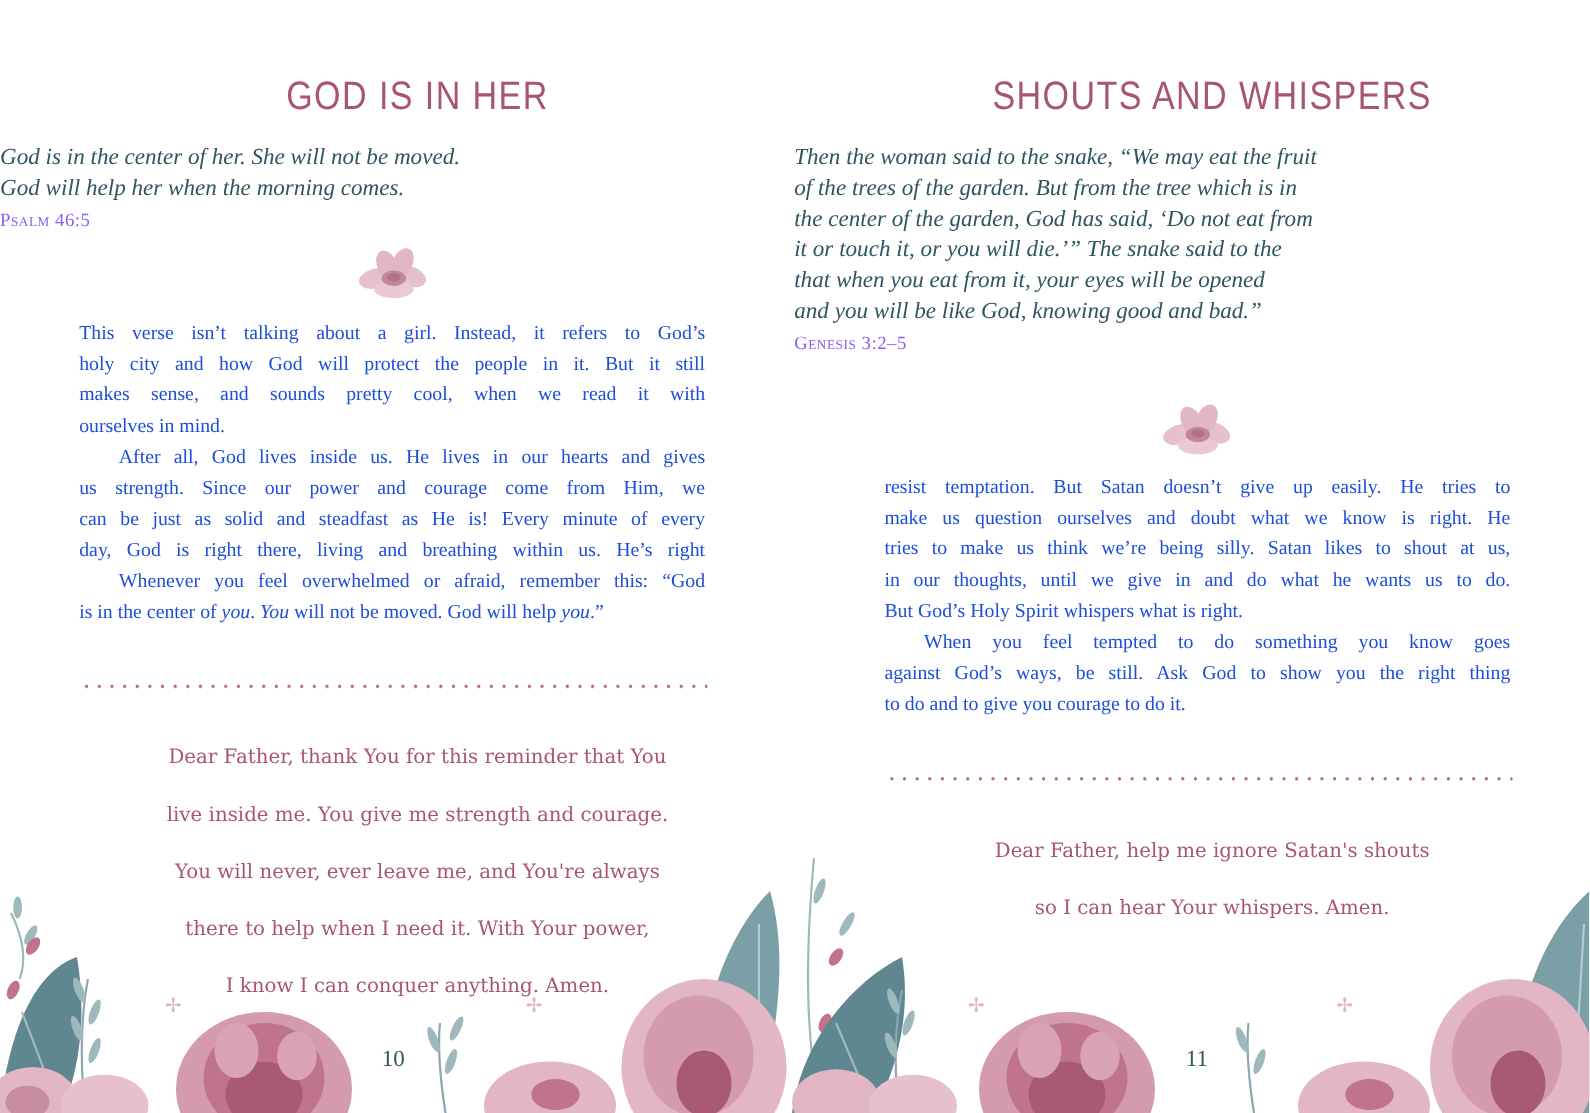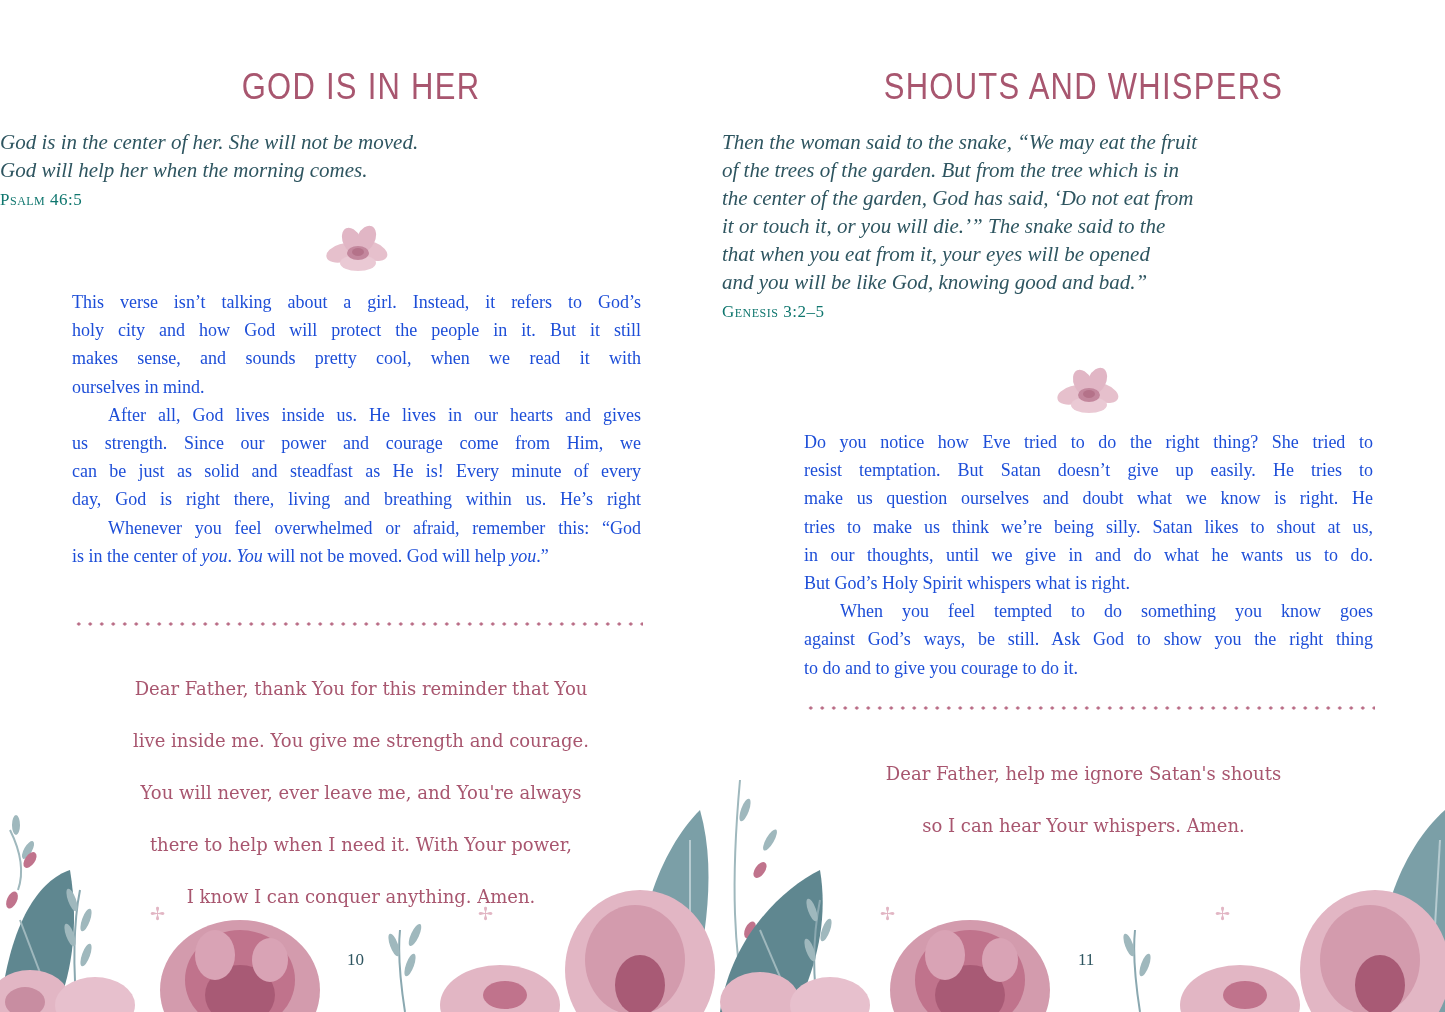--- a/index.html
+++ b/index.html
@@ -1,53 +1,53 @@
 <!DOCTYPE html>
 <html><head>
   <meta charset="utf-8">
   <style>
     html, body { margin:0; padding:0; background:#ffffff; }
     body { width:1445px; height:1012px; position:relative; overflow:hidden; }
-    .page { position:absolute; top:0; height:992px; }
+    .page { position:absolute; top:0; height:992px;padding-left:37px; }
     .page-left { left:0; width:722px; }
     .page-right { left:722px; width:723px; }
     .title {
       position:absolute; top:66px; left:0; right:0; text-align:center;
       font-family:"Liberation Sans", sans-serif; font-size:36px; letter-spacing:1.5px;
       color:#a8566f; font-weight:normal; transform:scaleX(0.86); transform-origin:center;
     }
     .verse {
       position:absolute; left:0; right:16px; text-align:left;
       font-family:"Liberation Serif", serif; font-style:italic; font-size:21px;
       line-height:28px; color:#2e5560;
     }
     .verse-line { display:block; }
     .ref {
       display:block; margin-top:2px; font-family:"Liberation Serif", serif; font-style:normal;
-      font-variant:small-caps; font-size:17px; letter-spacing:0.5px; color:#0f766e;
+      font-variant:small-caps; font-size:17px; letter-spacing:0.5px; color:#8b5cf6;
     }
     .flower-icon { position:absolute; width:70px; height:52px; }
     .body-text {
       position:absolute; font-family:"Liberation Serif", serif; font-size:18px;
       line-height:28.2px; color:#1d4ed8; text-align:justify;
     }
     .body-text .l { display:block; text-align:justify; text-align-last:justify; }
     .body-text .last { text-align-last:left; }
     .dots {
       position:absolute; height:4px;
       background-image: radial-gradient(circle, #b86a84 1.4px, transparent 1.8px);
       background-size:11.5px 4px; background-repeat:repeat-x;
     }
     .prayer {
       position:absolute; left:0; right:0; text-align:center;
       font-family:"DejaVu Serif", serif; font-size:18px; line-height:28px; color:#a8566f;
     }
     .prayer span { display:block;margin-top:24px; }
     .page-num {
-      position:absolute; top:950px; font-family:"Liberation Serif", serif; font-size:17px;
+      position:absolute; top:950px; font-family:"Liberation Serif", serif; font-size:21px;
       color:#2e5560;
     }
     .floral { position:absolute; left:0; top:770px; width:1445px; height:242px; }
   </style>
 </head>
 <body>
 
 <div class="page page-left">
   <div class="title">GOD IS IN HER</div>
 
@@ -114,21 +114,20 @@
       <ellipse cx="50" cy="28" rx="16" ry="9" fill="#e2b6c4" transform="rotate(20 50 28)"></ellipse>
       <ellipse cx="30" cy="18" rx="9" ry="14" fill="#dcaabc" transform="rotate(-25 30 18)"></ellipse>
       <ellipse cx="44" cy="16" rx="9" ry="14" fill="#dcaabc" transform="rotate(25 44 16)"></ellipse>
       <ellipse cx="36" cy="40" rx="18" ry="8" fill="#e7c0cd"></ellipse>
       <ellipse cx="36" cy="30" rx="11" ry="7" fill="#b9738c"></ellipse>
       <ellipse cx="36" cy="29" rx="6" ry="4" fill="#a85a75"></ellipse>
     </g>
   </svg>
 
   <div class="body-text" style="left:82px; top:428px; width:569px;">
-    <span class="l">Do you notice how Eve tried to do the right thing? She tried to</span>
     <span class="l">resist temptation. But Satan doesn’t give up easily. He tries to</span>
     <span class="l">make us question ourselves and doubt what we know is right. He</span>
     <span class="l">tries to make us think we’re being silly. Satan likes to shout at us,</span>
     <span class="l">in our thoughts, until we give in and do what he wants us to do.</span>
     <span class="l last">But God’s Holy Spirit whispers what is right.</span>
     <span class="l" style="padding-left:36px;">When you feel tempted to do something you know goes</span>
     <span class="l">against God’s ways, be still. Ask God to show you the right thing</span>
     <span class="l last">to do and to give you courage to do it.</span>
   </div>
 

